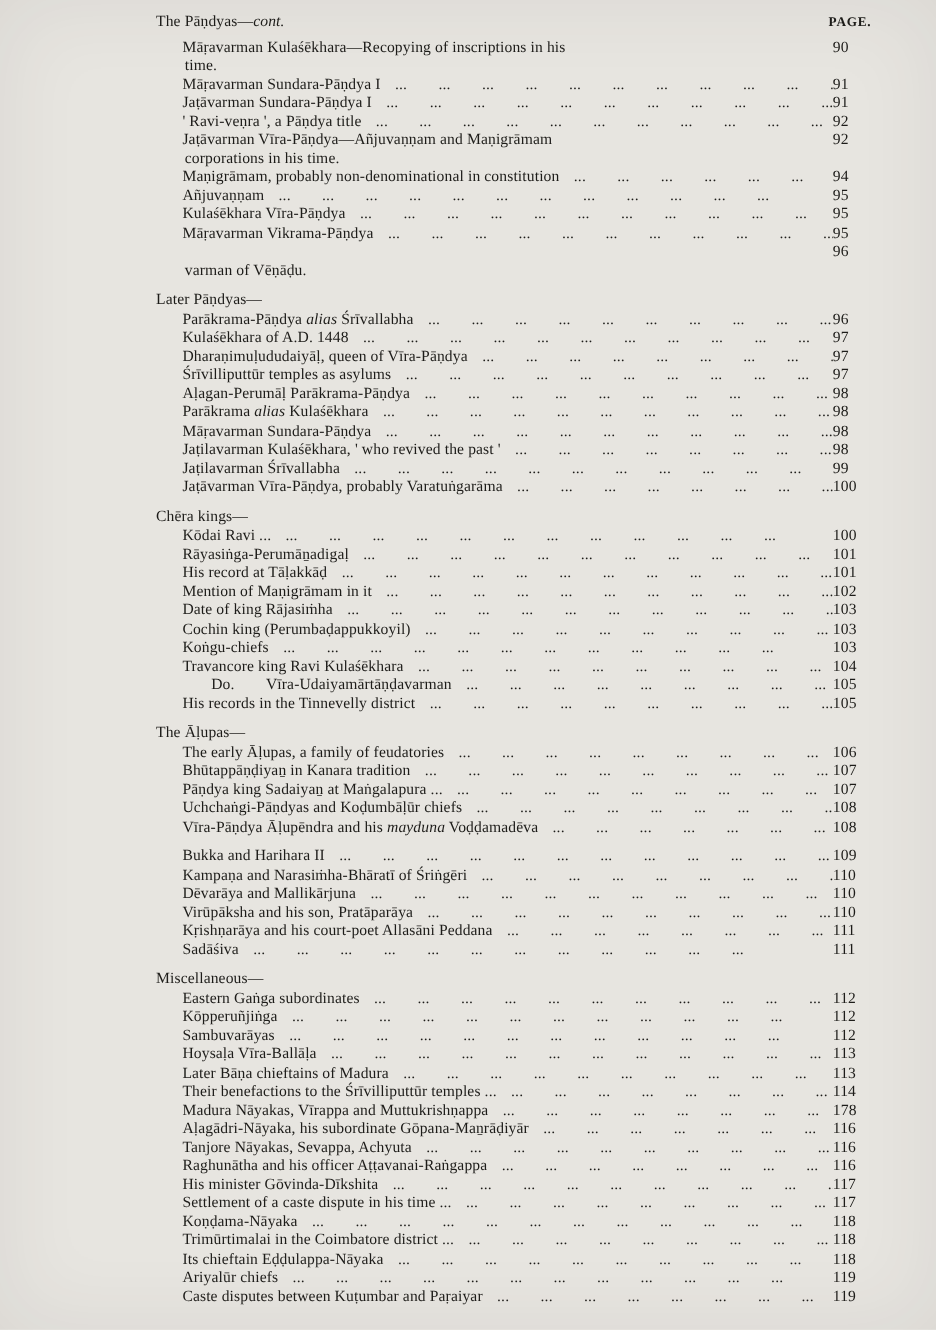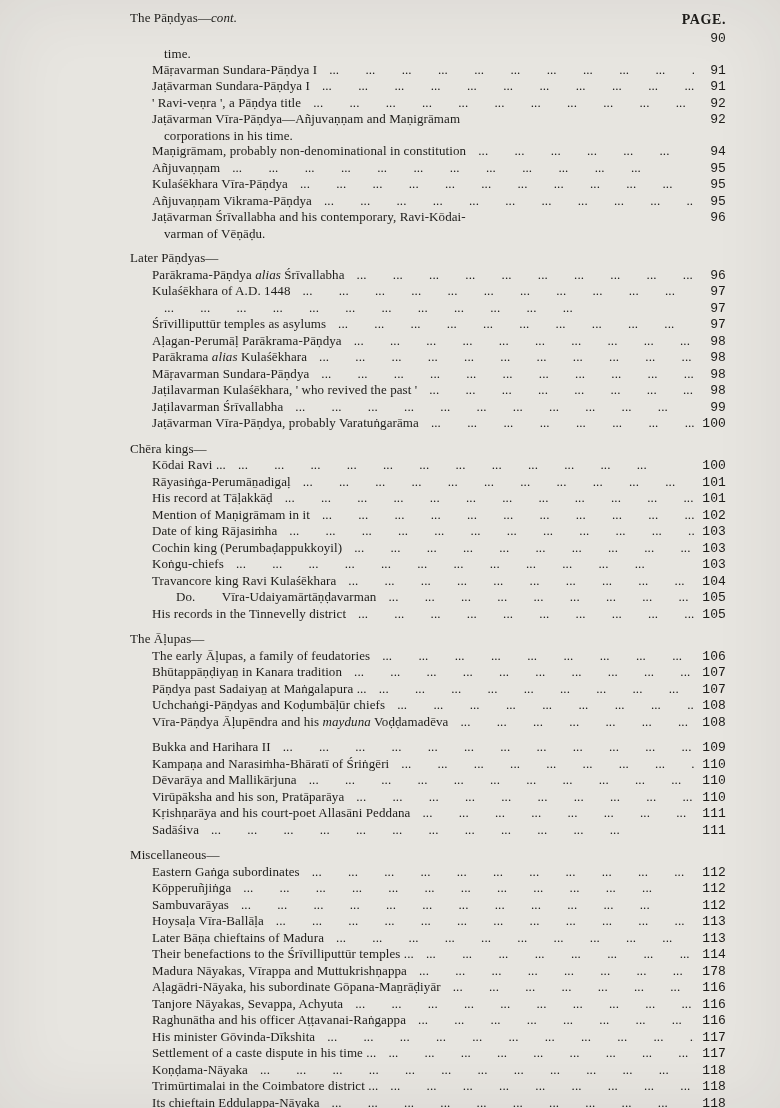--- a/index.html
+++ b/index.html
@@ -18,56 +18,57 @@
     line-height:15.5px;
     letter-spacing:.1px;
     box-shadow:inset 0 0 70px rgba(60,55,45,.08);
     overflow:hidden;
   }
   .header-row{
     display:flex;justify-content:space-between;align-items:flex-start;
     margin-bottom:3px;
   }
   .page-col-label{
-    font-size:14px;
+    font-size:11px;
     letter-spacing:.6px;
     font-weight:bold;
     padding-top:2px;
     text-align:center;
   }
   .section{margin-top:9px;}
   .section:first-child{margin-top:0;}
   .section-head{margin-bottom:1px;}
   .entries{margin-left:22px;}
   .row{display:flex;align-items:baseline;}
   .row.indent .lbl{padding-left:24px;}
   .lbl{flex:0 0 auto;white-space:nowrap;}
   .leader{
     flex:1 1 auto;
     overflow:hidden;
     white-space:nowrap;
     padding:0 10px 0 12px;
     min-width:0;
   }
-  .pg{flex:0 0 auto;min-width:32px;text-align:right;font-family:Liberation Mono, monospace;}
-  .cont{margin-left:12px;}
+  .pg{flex:0 0 auto;min-width:32px;}
+  .cont{margin-left:2px;}
   i{}
 </style>
 </head>
 <body>
 
 <div class="page">
   <div class="header-row">
     <div class="section-head">The Pāṇdyas—<i>cont.</i></div>
     <div class="page-col-label">PAGE.</div>
   </div>
   <div id="toc">
       <div class="section">
         <div class="entries">
           <div class="row">
+            <span class="lbl">Māṛavarman Kulaśēkhara—Recopying of inscriptions in his</span>
             <span class="leader"></span>
             <span class="pg">90</span>
           </div>
           <div class="cont">time.</div>
           <div class="row">
             <span class="lbl">Māṛavarman Sundara-Pāṇdya I</span>
             <span class="leader">...  ...  ...  ...  ...  ...  ...  ...  ...  ...  ...  ...  </span>
             <span class="pg">91</span>
           </div>
           <div class="row">
@@ -95,46 +96,46 @@
             <span class="lbl">Añjuvaṇṇam</span>
             <span class="leader">...  ...  ...  ...  ...  ...  ...  ...  ...  ...  ...  ...  </span>
             <span class="pg">95</span>
           </div>
           <div class="row">
             <span class="lbl">Kulaśēkhara Vīra-Pāṇdya</span>
             <span class="leader">...  ...  ...  ...  ...  ...  ...  ...  ...  ...  ...  ...  </span>
             <span class="pg">95</span>
           </div>
           <div class="row">
-            <span class="lbl">Añjuvaṇṇam Vikrama-Pāṇdya</span>
+            <span class="lbl">Māṛavarman Vikrama-Pāṇdya</span>
             <span class="leader">...  ...  ...  ...  ...  ...  ...  ...  ...  ...  ...  ...  </span>
             <span class="pg">95</span>
           </div>
           <div class="row">
-            <span class="lbl">Jaṭāvarman Śrīvallabha and his contemporary,  Ravi-Kōdai-</span>
             <span class="leader"></span>
             <span class="pg">96</span>
           </div>
           <div class="cont">varman of Vēṇāḍu.</div>
         </div>
       </div>
       <div class="section">
         <div class="section-head">Later Pāṇdyas—</div>
         <div class="entries">
           <div class="row">
             <span class="lbl">Parākrama-Pāṇdya <i>alias</i> Śrīvallabha</span>
             <span class="leader">...  ...  ...  ...  ...  ...  ...  ...  ...  ...  ...  ...  </span>
             <span class="pg">96</span>
           </div>
           <div class="row">
             <span class="lbl">Kulaśēkhara of A.D. 1448</span>
             <span class="leader">...  ...  ...  ...  ...  ...  ...  ...  ...  ...  ...  ...  </span>
             <span class="pg">97</span>
           </div>
           <div class="row">
+            <span class="lbl">Dharaṇimuḷududaiyāḷ, queen of Vīra-Pāṇdya</span>
             <span class="leader">...  ...  ...  ...  ...  ...  ...  ...  ...  ...  ...  ...  </span>
             <span class="pg">97</span>
           </div>
           <div class="row">
             <span class="lbl">Śrīvilliputtūr temples as asylums</span>
             <span class="leader">...  ...  ...  ...  ...  ...  ...  ...  ...  ...  ...  ...  </span>
             <span class="pg">97</span>
           </div>
           <div class="row">
             <span class="lbl">Aḷagan-Perumāḷ Parākrama-Pāṇdya</span>
@@ -230,21 +231,21 @@
             <span class="lbl">The early Āḷupas, a family of feudatories</span>
             <span class="leader">...  ...  ...  ...  ...  ...  ...  ...  ...  ...  ...  ...  </span>
             <span class="pg">106</span>
           </div>
           <div class="row">
             <span class="lbl">Bhūtappāṇḍiyaṉ in Kanara tradition</span>
             <span class="leader">...  ...  ...  ...  ...  ...  ...  ...  ...  ...  ...  ...  </span>
             <span class="pg">107</span>
           </div>
           <div class="row">
-            <span class="lbl">Pāṇdya past Sadaiyaṉ at Maṅgalapura ...</span>
+            <span class="lbl">Pāṇdya king Sadaiyaṉ at Maṅgalapura ...</span>
             <span class="leader">...  ...  ...  ...  ...  ...  ...  ...  ...  ...  ...  ...  </span>
             <span class="pg">107</span>
           </div>
           <div class="row">
             <span class="lbl">Uchchaṅgi-Pāṇdyas and Koḍumbāḷūr chiefs</span>
             <span class="leader">...  ...  ...  ...  ...  ...  ...  ...  ...  ...  ...  ...  </span>
             <span class="pg">108</span>
           </div>
           <div class="row">
             <span class="lbl">Vīra-Pāṇdya Āḷupēndra and his <i>mayduna</i> Voḍḍamadēva</span>

